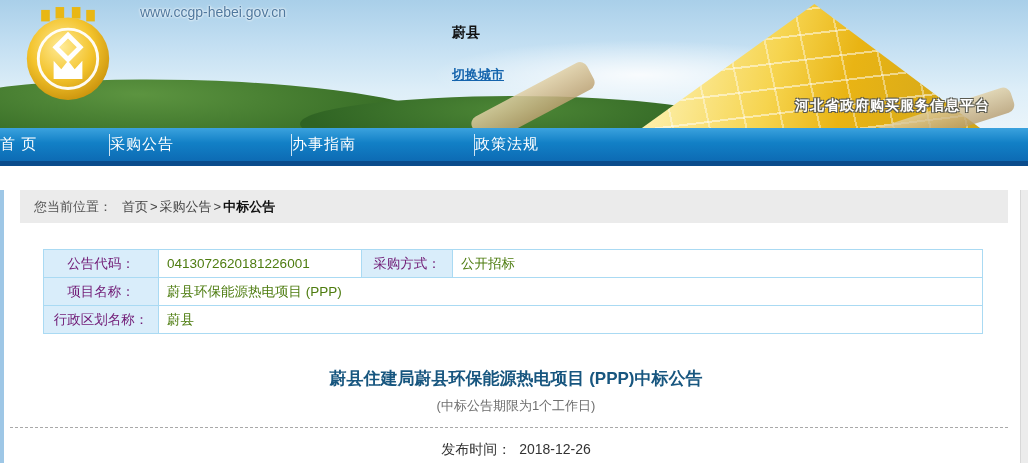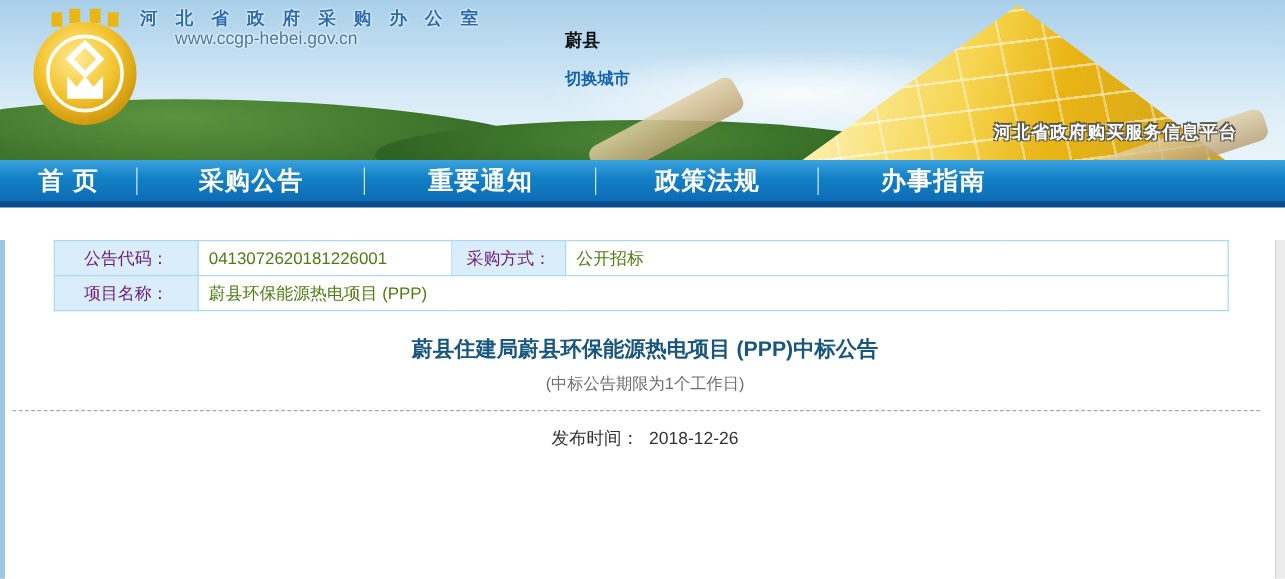--- a/index.html
+++ b/index.html
@@ -28,32 +28,32 @@
   .logo{ position:absolute; left:22px; top:6px; width:92px; height:96px; }
   .title-block{ position:absolute; left:112px; top:6px; }
   .office-name{ font-size:14px; font-weight:bold; color:#2a6cb3; letter-spacing:14.5px; white-space:nowrap;
     text-shadow:0 0 2px #fff,0 0 2px #fff; }
   .site-name{ margin-top:3px; font-size:33px; font-weight:bold; color:#1e74bd; white-space:nowrap;
     text-shadow:0 0 2px #fff,0 0 3px #fff,1px 1px 0 #fff; letter-spacing:1px; }
   .site-url{ margin-top:-2px; font-size:14px; font-weight:normal; color:#4f789e;
     text-shadow:0 0 2px #fff,0 0 3px #fff;padding-left:28px; }
   .city-block{ position:absolute; left:452px; top:24px; }
   .current-city{ font-size:14px; font-weight:bold; color:#111; }
-  .switch-city{ display:inline-block; margin-top:12px; font-size:13px; font-weight:bold;
-    color:#1464ad; cursor:pointer; }
+  .switch-city{ display:inline-block; margin-top:24px; font-size:13px; font-weight:bold;
+    color:#1464ad; text-decoration:underline; cursor:pointer; }
   .platform-name{ position:absolute; right:38px; top:97px; font-size:14px; font-weight:bold;
     color:#fff; letter-spacing:1px;
     text-shadow:1px 1px 0 #5a5a50,-1px -1px 0 #5a5a50,1px -1px 0 #5a5a50,-1px 1px 0 #5a5a50; }
 
   
   .navbar{ width:1028px; height:38px; background:#0a4c8c; }
   .nav-inner{ display:flex; height:33px;
     background:linear-gradient(180deg,#3ba2de 0%,#1280c6 45%,#0d6bb4 100%); }
-  .nav-item{ position:relative; display:flex; align-items:center; justify-content:center;
-    color:#fff; font-size:20px; font-weight:bold; letter-spacing:1px; cursor:pointer; }
+  .nav-item{ position:relative; display:flex; align-items:center; justify-content:flex-start;
+    color:#fff; font-size:15px; font-weight:normal; letter-spacing:1px; cursor:pointer; }
   .nav-item:not(:last-child)::after{ content:""; position:absolute; right:0; top:6px; bottom:5px;
     width:1px; background:rgba(255,255,255,.8); }
   .w1{flex:0 0 110px;} .w2{flex:0 0 182px;} .w3{flex:0 0 185px;}
   .w4{flex:0 0 178px;} .w5{flex:0 0 183px;} .w6{flex:1;}
 
   
   .content{ position:relative; width:1028px; height:297px; background:#fff;
     border-left:4px solid #9ec7e6; }
   .content::after{ content:""; position:absolute; right:0; top:0; bottom:0; width:7px;
     background:#ececec; border-left:1px solid #d8d8d8; }
@@ -62,21 +62,21 @@
   .breadcrumb .crumb{ color:#444; cursor:pointer; }
   .breadcrumb .sep{ margin:0 2px; color:#444; }
   .breadcrumb .prefix{ margin-right:10px; }
   .breadcrumb .current{ font-weight:bold; color:#111; }
 
   table.info{ margin:26px 0 0 39px; border-collapse:collapse; table-layout:fixed; width:939px; }
   table.info td{ border:1px solid #aadaf3; height:28px; font-size:13.5px; overflow:hidden; white-space:nowrap; }
   td.lbl{ background:#d9edfa; color:#701a75; text-align:center; }
   td.val{ background:#fff; color:#4d7c0f; padding-left:8px; }
 
-  .doc-title{ margin-top:19px; text-align:center; font-size:17px; font-weight:bold; color:#17567f; }
+  .doc-title{ margin-top:33px; text-align:center; font-size:17px; font-weight:bold; color:#17567f; }
   .doc-subtitle{ margin-top:7px; text-align:center; font-size:13px; color:#6e6e6e; }
   .dashed-divider{ margin:12px 20px 0 6px; border-top:1px dashed #a9a9a9; height:0; }
   .publish-row{ margin-top:13px; text-align:center; font-size:14px; color:#333; }
   .publish-row .p-label{ margin-right:8px; }
 </style>
 </head>
 <body>
 
 <header class="site-header">
   <div class="haze"></div>
@@ -102,54 +102,53 @@
         <rect x="67" y="4" width="9" height="12"></rect>
       </g>
       <circle cx="48" cy="55" r="43" fill="url(#goldg)"></circle>
       <circle cx="48" cy="55" r="31" fill="none" stroke="#ffffff" stroke-width="3" opacity="0.95"></circle>
       <rect x="39" y="34" width="18" height="18" fill="none" stroke="#ffffff" stroke-width="5" transform="rotate(45 48 43)"></rect>
       <path d="M33 76 L33 57 L41 66 L48 57 L55 66 L63 57 L63 76 Z" fill="#ffffff"></path>
     </svg>
   </div>
 
   <div class="title-block">
-    <div class="office-name">河北省政府采购办公室</div>
     <div class="site-url">www.ccgp-hebei.gov.cn</div>
   </div>
 
   <div class="city-block">
     <div class="current-city">蔚县</div>
     <a class="switch-city">切换城市</a>
   </div>
 
   <div class="platform-name">河北省政府购买服务信息平台</div>
 </header>
 
 <nav class="navbar">
   <div class="nav-inner">
     <div class="nav-item w1">
         <span>首 页</span>
       </div>
     <div class="nav-item w2">
         <span>采购公告</span>
       </div>
-    <div class="nav-item w3">
-        <span>重要通知</span>
+    <div class="nav-item w5">
+        <span>办事指南</span>
       </div>
     <div class="nav-item w4">
         <span>政策法规</span>
-      </div>
-    <div class="nav-item w5">
-        <span>办事指南</span>
       </div>
   </div>
 </nav>
 
 <main class="content">
 
+  <div class="breadcrumb">
+    <span class="prefix">您当前位置：</span><span class="crumb">首页</span><span class="sep">&gt;</span><span class="crumb">采购公告</span><span class="sep">&gt;</span><span class="current">中标公告</span>
+  </div>
 
   <table class="info">
     <colgroup>
       <col style="width:115px">
         <col style="width:203px">
         <col style="width:91px">
       <col style="width:275px">
         <col style="width:75px">
         <col style="width:180px">
     </colgroup>
@@ -157,20 +156,24 @@
         <tr>
       <td class="lbl">公告代码：</td>
       <td class="val">0413072620181226001</td>
       <td class="lbl">采购方式：</td>
       <td class="val" colspan="3">公开招标</td>
     </tr>
     <tr>
       <td class="lbl">项目名称：</td>
       <td class="val" colspan="5">蔚县环保能源热电项目 (PPP)</td>
     </tr>
+    <tr>
+      <td class="lbl">行政区划名称：</td>
+      <td class="val" colspan="5">蔚县</td>
+    </tr>
   </tbody>
     </table>
 
   <h1 class="doc-title">蔚县住建局蔚县环保能源热电项目 (PPP)中标公告</h1>
   <div class="doc-subtitle">(中标公告期限为1个工作日)</div>
   <div class="dashed-divider"></div>
   <div class="publish-row">
     <span class="p-label">发布时间：</span><span>2018-12-26</span>
   </div>
 

